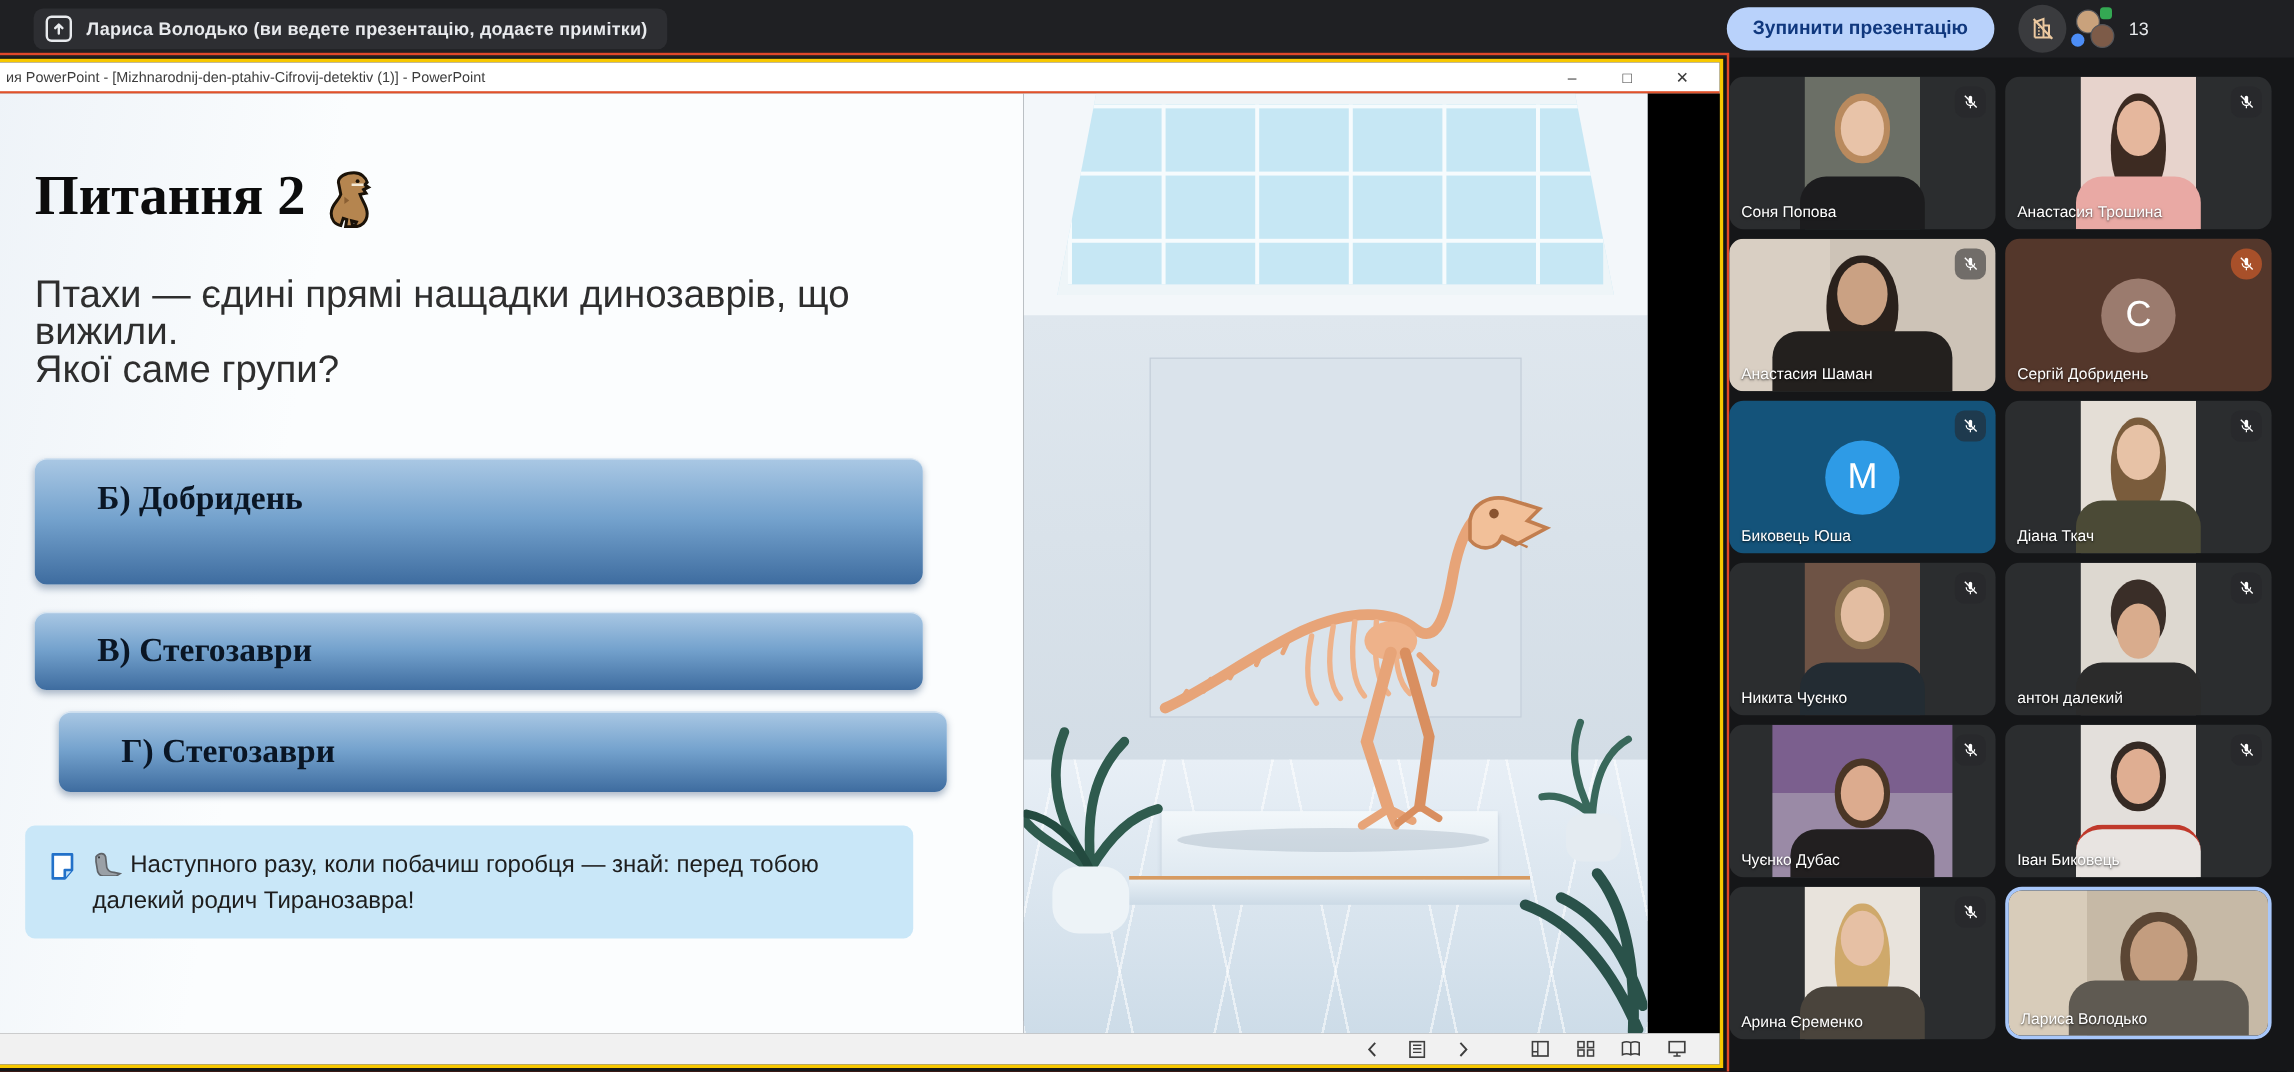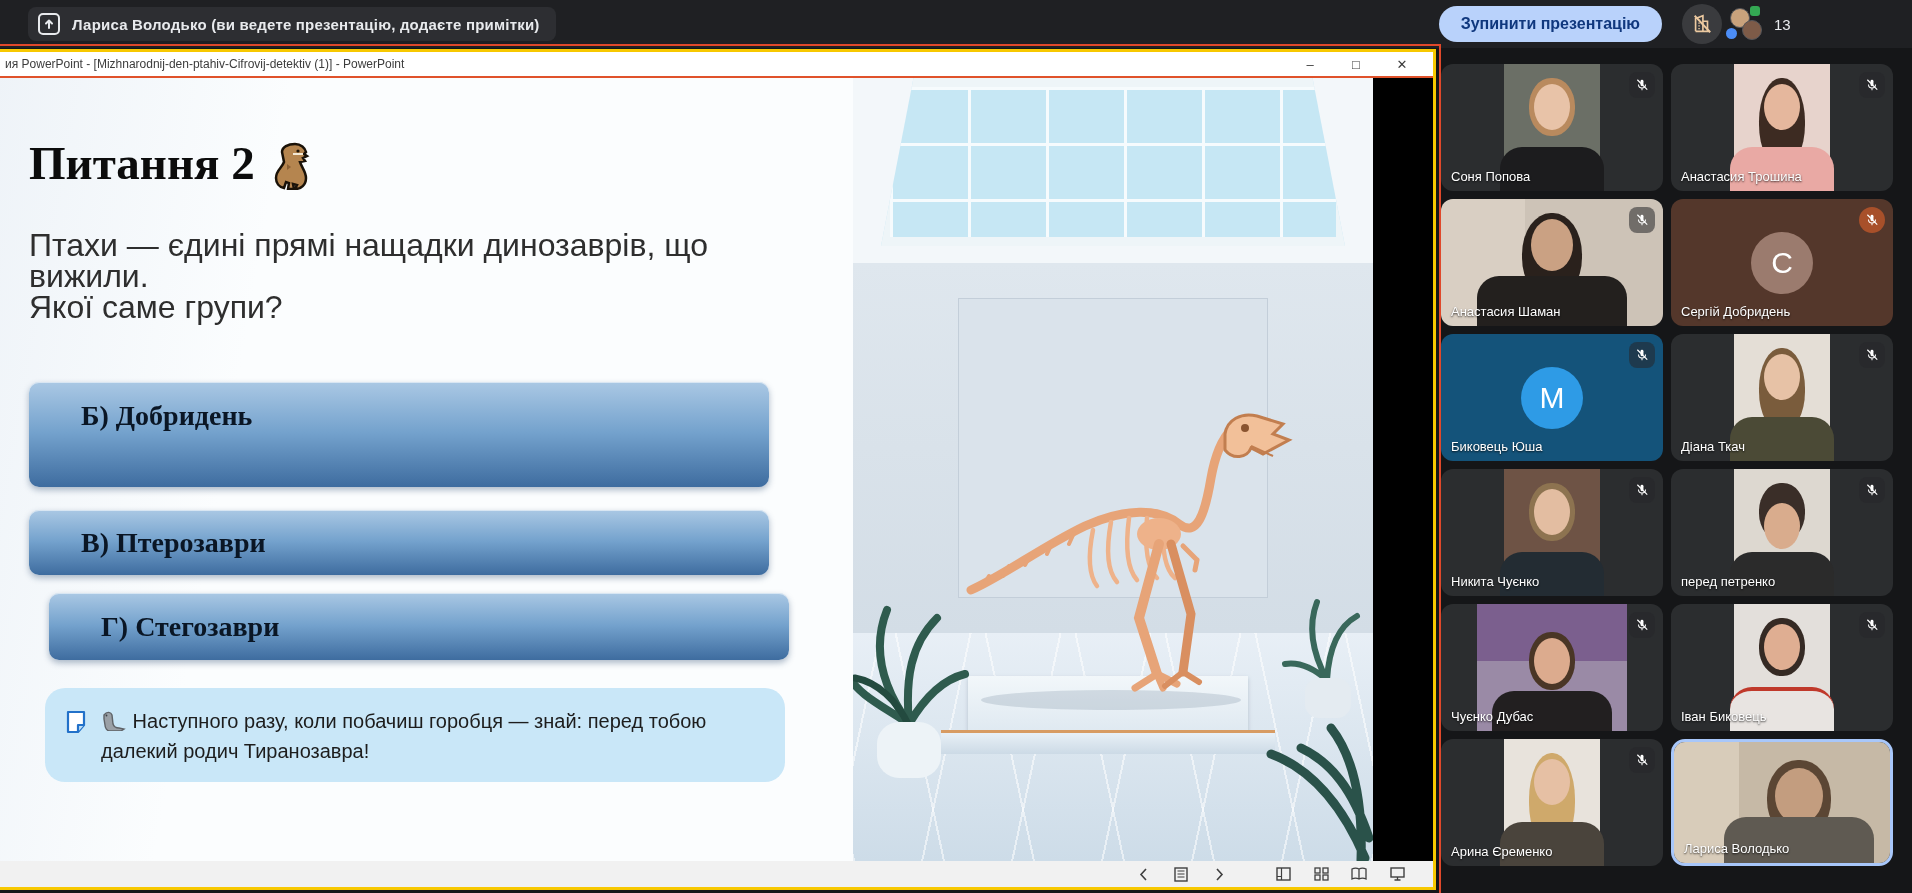--- a/index.html
+++ b/index.html
@@ -46,21 +46,21 @@
   .question { position:absolute; left:36px; top:152px; font-size:32px; line-height:31px; color:#2e2e2e; width:720px; }
   .ans { position:absolute; left:36px; width:740px; border-radius:10px;
          background:linear-gradient(180deg,#aac8e4 0%,#74a2cd 48%,#3e6c9f 100%);
          box-shadow:0 3px 6px rgba(30,60,100,.35), inset 0 1px 0 rgba(255,255,255,.55);
          display:flex; align-items:center; padding-left:52px; cursor:pointer;
          font-family:"Liberation Serif",serif; font-weight:bold; font-size:28px; color:#0a1625; }
   .ans.a1 { top:219px; height:67px; }
   .ans.a2 { top:304px; height:105px; align-items:flex-start; padding-top:18px; }
   .ans.a3 { top:432px; height:65px; }
   .ans.a4 { top:515px; height:67px;margin-left:20px; }
-  .note { position:absolute; left:52px; top:610px; width:740px; min-height:94px; border-radius:20px;
+  .note { position:absolute; left:28px; top:610px; width:740px; min-height:94px; border-radius:8px;
           background:#c9e7f8; display:flex; gap:14px; padding:18px 24px 16px 20px; }
   .note-ic { flex:0 0 22px; margin-top:4px; }
   .note-text { font-size:20px; line-height:30px; color:#1d1d1d; width:640px; }
 
   
   .photo { position:relative; width:520px; overflow:hidden; background:#d6dfe8; }
   .ceiling { position:absolute; left:0; top:0; width:100%; height:185px; background:#f3f7fa; }
   .skylight { position:absolute; left:28px; right:28px; top:0; height:168px;
               background-color:#c6e7f4;
               background-image:linear-gradient(90deg,#f6fbfd 0 3px,transparent 3px),
@@ -165,21 +165,21 @@
             <circle cx="33" cy="13" r="1.6" fill="#1a1208"></circle>
             <path d="M28 16h10" stroke="#f3e9d6" stroke-width="2"></path>
             <path d="M22 26l4 3-4 3" fill="#8a5f33"></path>
           </svg>
         </div>
         <div class="question">
           <div>Птахи — єдині прямі нащадки динозаврів, що вижили.</div>
           <div>Якої саме групи?</div>
         </div>
         <div class="ans a2">Б) Добридень</div>
-        <div class="ans a3">В) Птерозаври</div>
+        <div class="ans a3">В) Стегозаври</div>
         <div class="ans a4">Г) Стегозаври</div>
         <div class="note">
           <svg class="note-ic" width="22" height="24" viewBox="0 0 22 24">
             <path d="M3 2h16v13l-6 7H3z" fill="#ffffff" stroke="#2271c9" stroke-width="2.2" stroke-linejoin="round"></path>
             <path d="M19 15h-6v7" fill="#bfe0f7" stroke="#2271c9" stroke-width="2.2" stroke-linejoin="round"></path>
           </svg>
           <div class="note-text">
             <svg width="26" height="20" viewBox="0 0 26 20" style="vertical-align:-3px">
               <path d="M3 4c3-4 7-3 8 0l1 9c1 3 3 4 6 4l5 1-3 2H9c-3 0-5-3-5-6L3 8z" fill="#9aa0a6" stroke="#5f6368" stroke-width="1.4"></path>
               <circle cx="5.5" cy="4.5" r="0.9" fill="#3c4043"></circle>
@@ -392,21 +392,21 @@
           <div class="p-face" style="top:34px"></div>
           <div class="p-body"></div>
       </div>
       <span class="mic">
           <svg width="14" height="14" viewBox="0 0 24 24">
             <rect x="9.5" y="3" width="5" height="11" rx="2.5" fill="#fff"></rect>
             <path d="M6 11a6 6 0 0 0 12 0M12 17v4" stroke="#fff" stroke-width="1.8" fill="none"></path>
             <path d="M4 3 21 20" stroke="#fff" stroke-width="2"></path>
           </svg>
         </span>
-      <span class="name">перед петренко</span>
+      <span class="name">антон далекий</span>
     </div>
 
     <div class="tile">
       <div class="vstrip wide" style="--vbg:linear-gradient(#7b5f8e 0 45%,#9a8aa6 45% 100%);--hair:#4a3626;--skin:#dcab8e;--shirt:#221f20">
         <div class="p-hair" style="top:28px"></div>
           <div class="p-face" style="top:34px"></div>
           <div class="p-body" style="width:120px;height:40px"></div>
       </div>
       <span class="mic">
           <svg width="14" height="14" viewBox="0 0 24 24">

